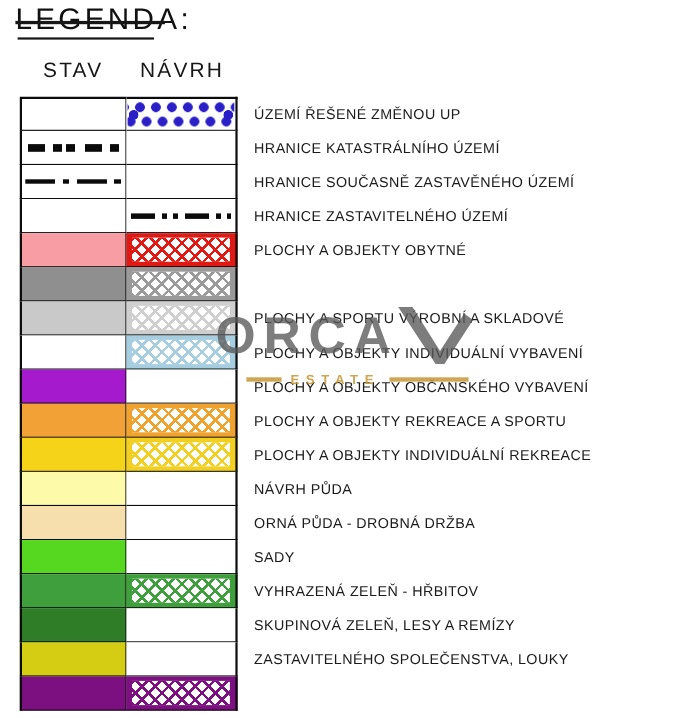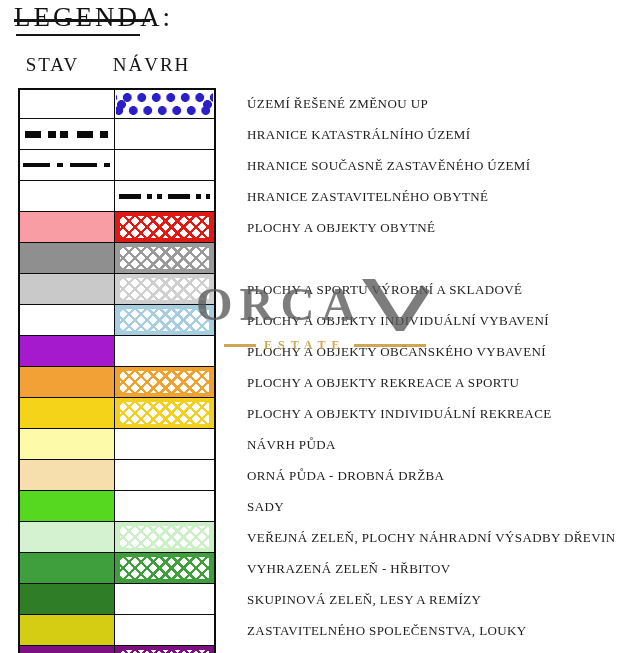--- a/index.html
+++ b/index.html
@@ -1,37 +1,37 @@
 <!DOCTYPE html>
 <html><head>
 <meta charset="utf-8">
 <style>
   html,body{margin:0;padding:0;}
   body{background:#ffffff;font-family:"Liberation Sans", sans-serif;}
-  #page{position:relative;width:619px;height:653px;background:#fff;overflow:hidden;font-family:Liberation Serif, serif;}
+  #page{position:relative;width:619px;height:653px;background:#fff;overflow:hidden;}
 
   
   .title{position:absolute;left:14px;top:2px;font-size:27px;letter-spacing:3px;color:#111;font-weight:500;white-space:nowrap;}
   .title-strike{position:absolute;left:14px;top:19px;width:136px;height:2.5px;background:#161616;}
   .title-underline{position:absolute;left:16px;top:34px;width:124px;height:2px;background:#161616;}
 
   
-  .col-headers{position:absolute;left:4px;top:54px;width:198px;display:flex;justify-content:space-between;}
+  .col-headers{position:absolute;left:18px;top:54px;width:198px;display:flex;justify-content:space-between;}
   .col-headers .h{font-size:19px;letter-spacing:2px;color:#161616;text-align:center;}
   .col-headers .h.stav{width:97px;}
   .col-headers .h.navrh{width:101px;}
 
   
   .legend{position:absolute;left:18px;top:88px;width:601px;}
   .row{display:flex;height:31px;}
   .cell{box-sizing:border-box;position:relative;background:#fff;border-bottom:1.5px solid #0c0c0c;display:flex;align-items:center;}
   .cell.stav{width:97px;border-left:2px solid #0c0c0c;border-right:1.5px solid #0c0c0c;}
   .cell.navrh{width:101px;border-right:2px solid #0c0c0c;}
   .row:first-child .cell{border-top:2px solid #0c0c0c;}
-  .label{flex:1;display:flex;align-items:center;padding-left:31px;font-size:13px;letter-spacing:0.4px;color:#1b1b1b;white-space:nowrap;}
+  .label{flex:1;display:flex;align-items:center;padding-left:15px;font-size:13px;letter-spacing:0.4px;color:#1b1b1b;white-space:nowrap;}
 
   
   .dots{position:absolute;inset:1px;
     background-image:
       radial-gradient(circle, var(--c) 4.1px, rgba(0,0,0,0) 4.7px),
       radial-gradient(circle, var(--c) 4.1px, rgba(0,0,0,0) 4.7px),
       radial-gradient(circle, var(--c) 4.1px, rgba(0,0,0,0) 4.7px),
       radial-gradient(circle, var(--c) 4.1px, rgba(0,0,0,0) 4.7px);
     background-size:14.5px 9px,14.5px 9px,9px 9px,9px 9px;
     background-position:left 4px top 2px,left 10px bottom 2px,left 1px center,right 1px center;
@@ -95,21 +95,21 @@
           <div class="line-dashdot"></div>
         </div>
         <div class="cell navrh"></div>
         <div class="label">HRANICE SOUČASNĚ ZASTAVĚNÉHO ÚZEMÍ</div>
       </div>
       <div class="row">
         <div class="cell stav"></div>
         <div class="cell navrh">
           <div class="line-dashdotdot"></div>
         </div>
-        <div class="label">HRANICE ZASTAVITELNÉHO OBYTNÉ</div>
+        <div class="label">HRANICE ZASTAVITELNÉHO ÚZEMÍ</div>
       </div>
       <div class="row">
         <div class="cell stav" style="background: rgb(249, 157, 164);"></div>
         <div class="cell navrh" style="background: rgb(223, 26, 20);">
           <div class="hatch-inner" style="--c: #DF1A14;"></div>
         </div>
         <div class="label">PLOCHY A OBJEKTY OBYTNÉ</div>
       </div>
       <div class="row">
         <div class="cell stav" style="background: rgb(143, 143, 143);"></div>
@@ -157,27 +157,20 @@
       </div>
       <div class="row">
         <div class="cell stav" style="background: rgb(246, 223, 173);"></div>
         <div class="cell navrh"></div>
         <div class="label">ORNÁ PŮDA - DROBNÁ DRŽBA</div>
       </div>
       <div class="row">
         <div class="cell stav" style="background: rgb(85, 216, 31);"></div>
         <div class="cell navrh"></div>
         <div class="label">SADY</div>
-      </div>
-      <div class="row">
-        <div class="cell stav" style="background: rgb(212, 242, 208);"></div>
-        <div class="cell navrh" style="background: rgb(203, 239, 198);">
-          <div class="hatch-inner" style="--c: #CBEFC6;"></div>
-        </div>
-        <div class="label">VEŘEJNÁ ZELEŇ, PLOCHY NÁHRADNÍ VÝSADBY DŘEVIN</div>
       </div>
       <div class="row">
         <div class="cell stav" style="background: rgb(63, 159, 60);"></div>
         <div class="cell navrh" style="background: rgb(63, 159, 60);">
           <div class="hatch-inner" style="--c: #3F9F3C;"></div>
         </div>
         <div class="label">VYHRAZENÁ ZELEŇ - HŘBITOV</div>
       </div>
       <div class="row">
         <div class="cell stav" style="background: rgb(47, 125, 38);"></div>

